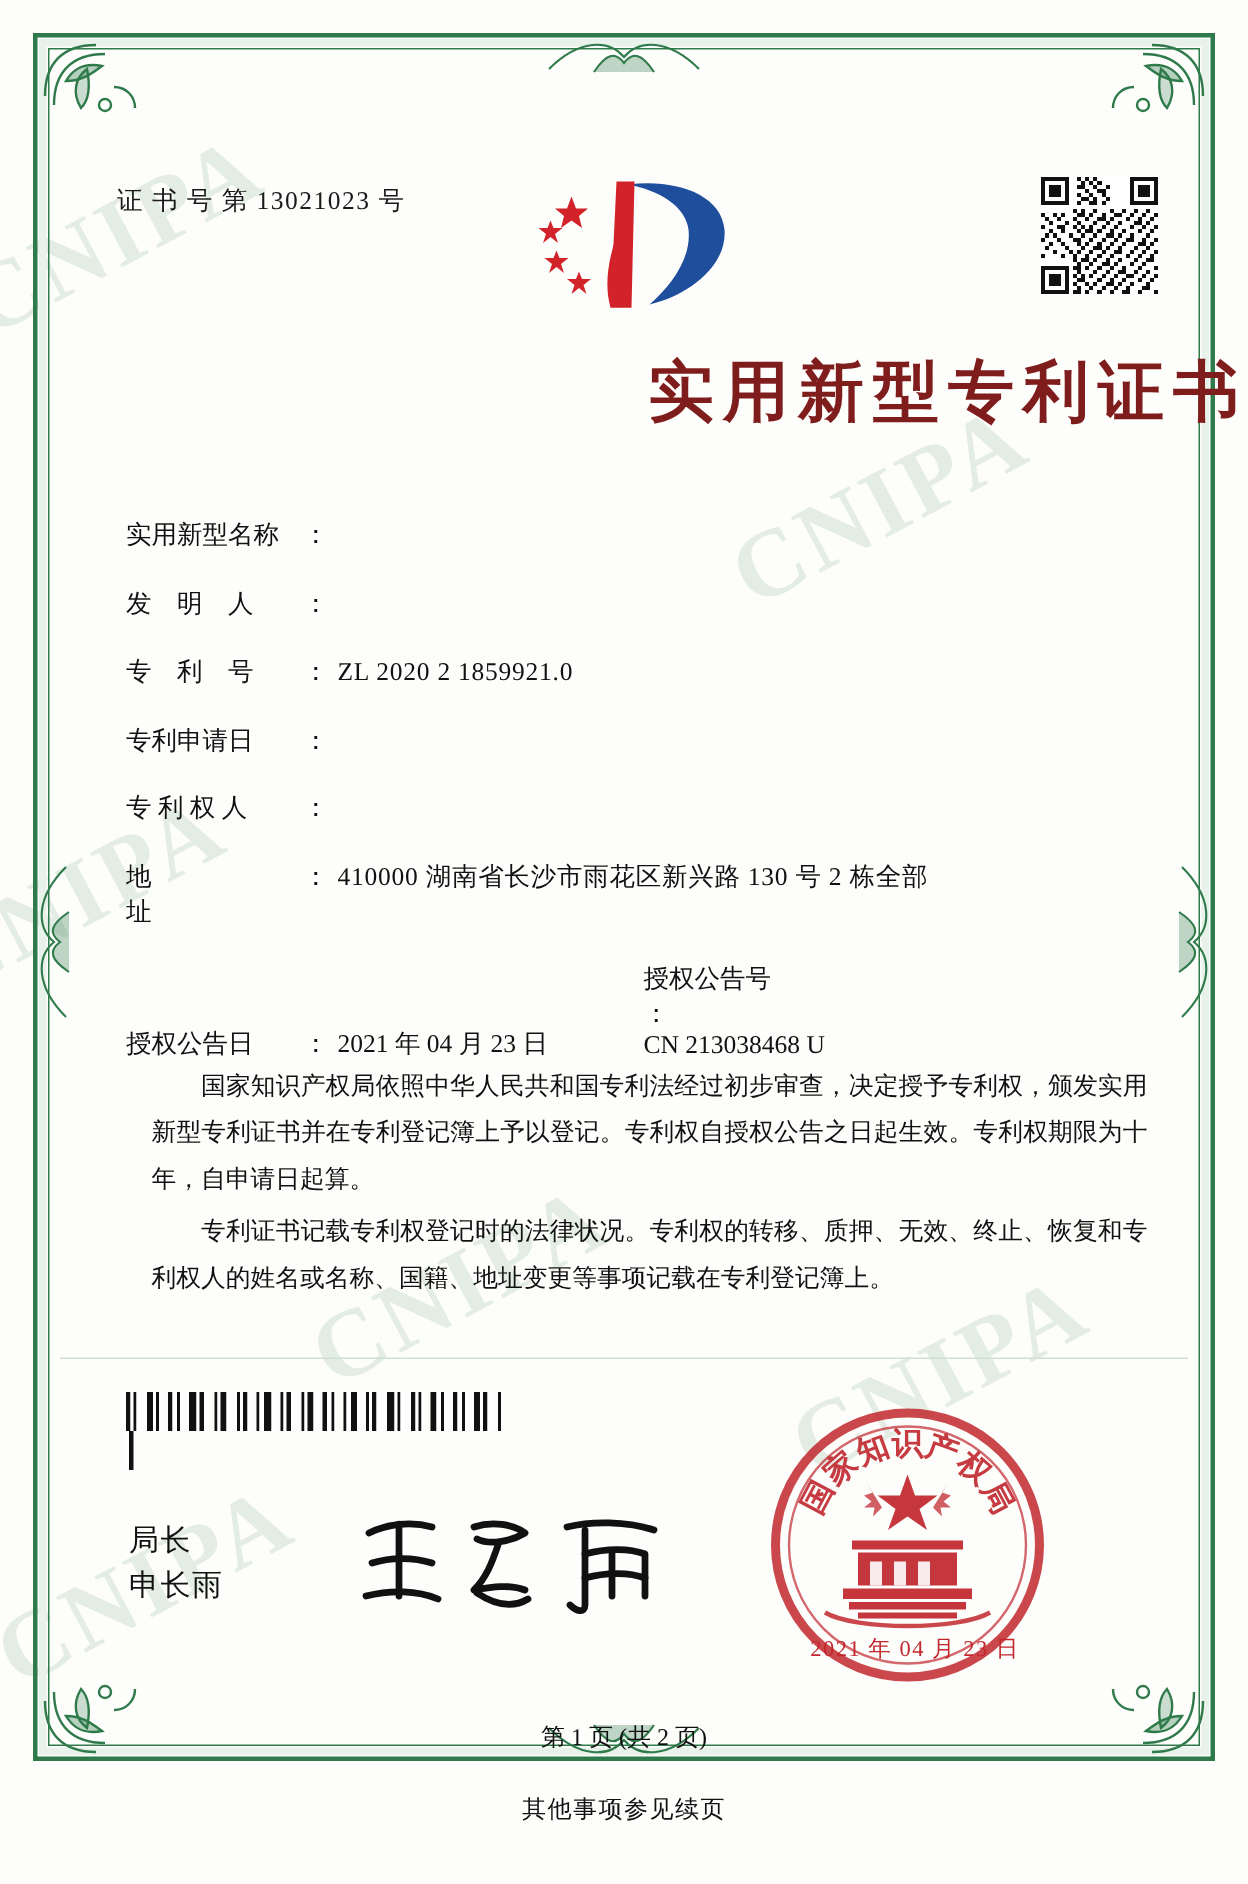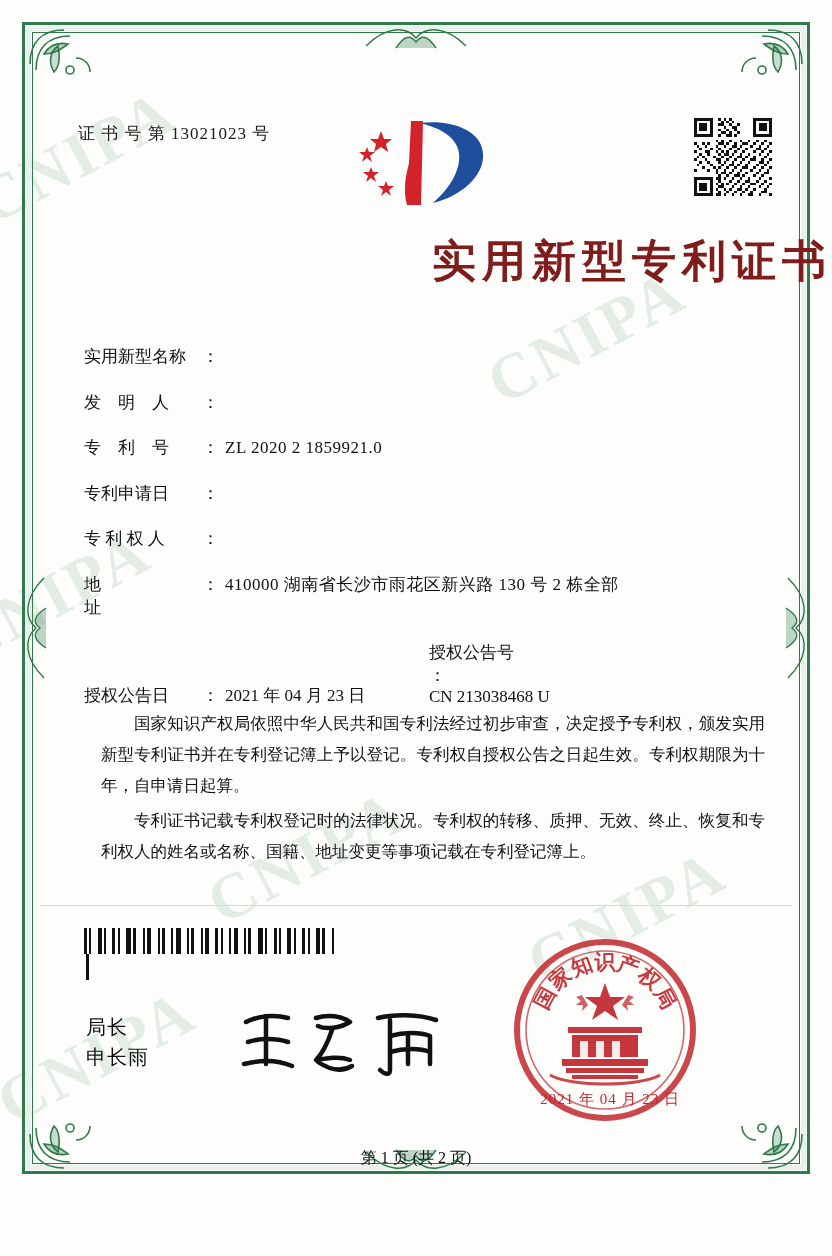--- a/index.html
+++ b/index.html
@@ -655,14 +655,15 @@
       <rect x="56" y="133" width="78" height="5"></rect>
       <rect x="62" y="140" width="66" height="4"></rect>
     </g>
     <g fill="none" stroke="#c1272d" stroke-width="3" opacity=".85">
       <path d="M40 140 C60 152 130 152 150 140"></path>
     </g>
   </svg>
   <div class="seal-date">2021 年 04 月 23 日</div>
 
   <div class="page-num">第 1 页 (共 2 页)</div>
+  <div class="footnote">其他事项参见续页</div>
 
 </div>
 
 </body></html>

